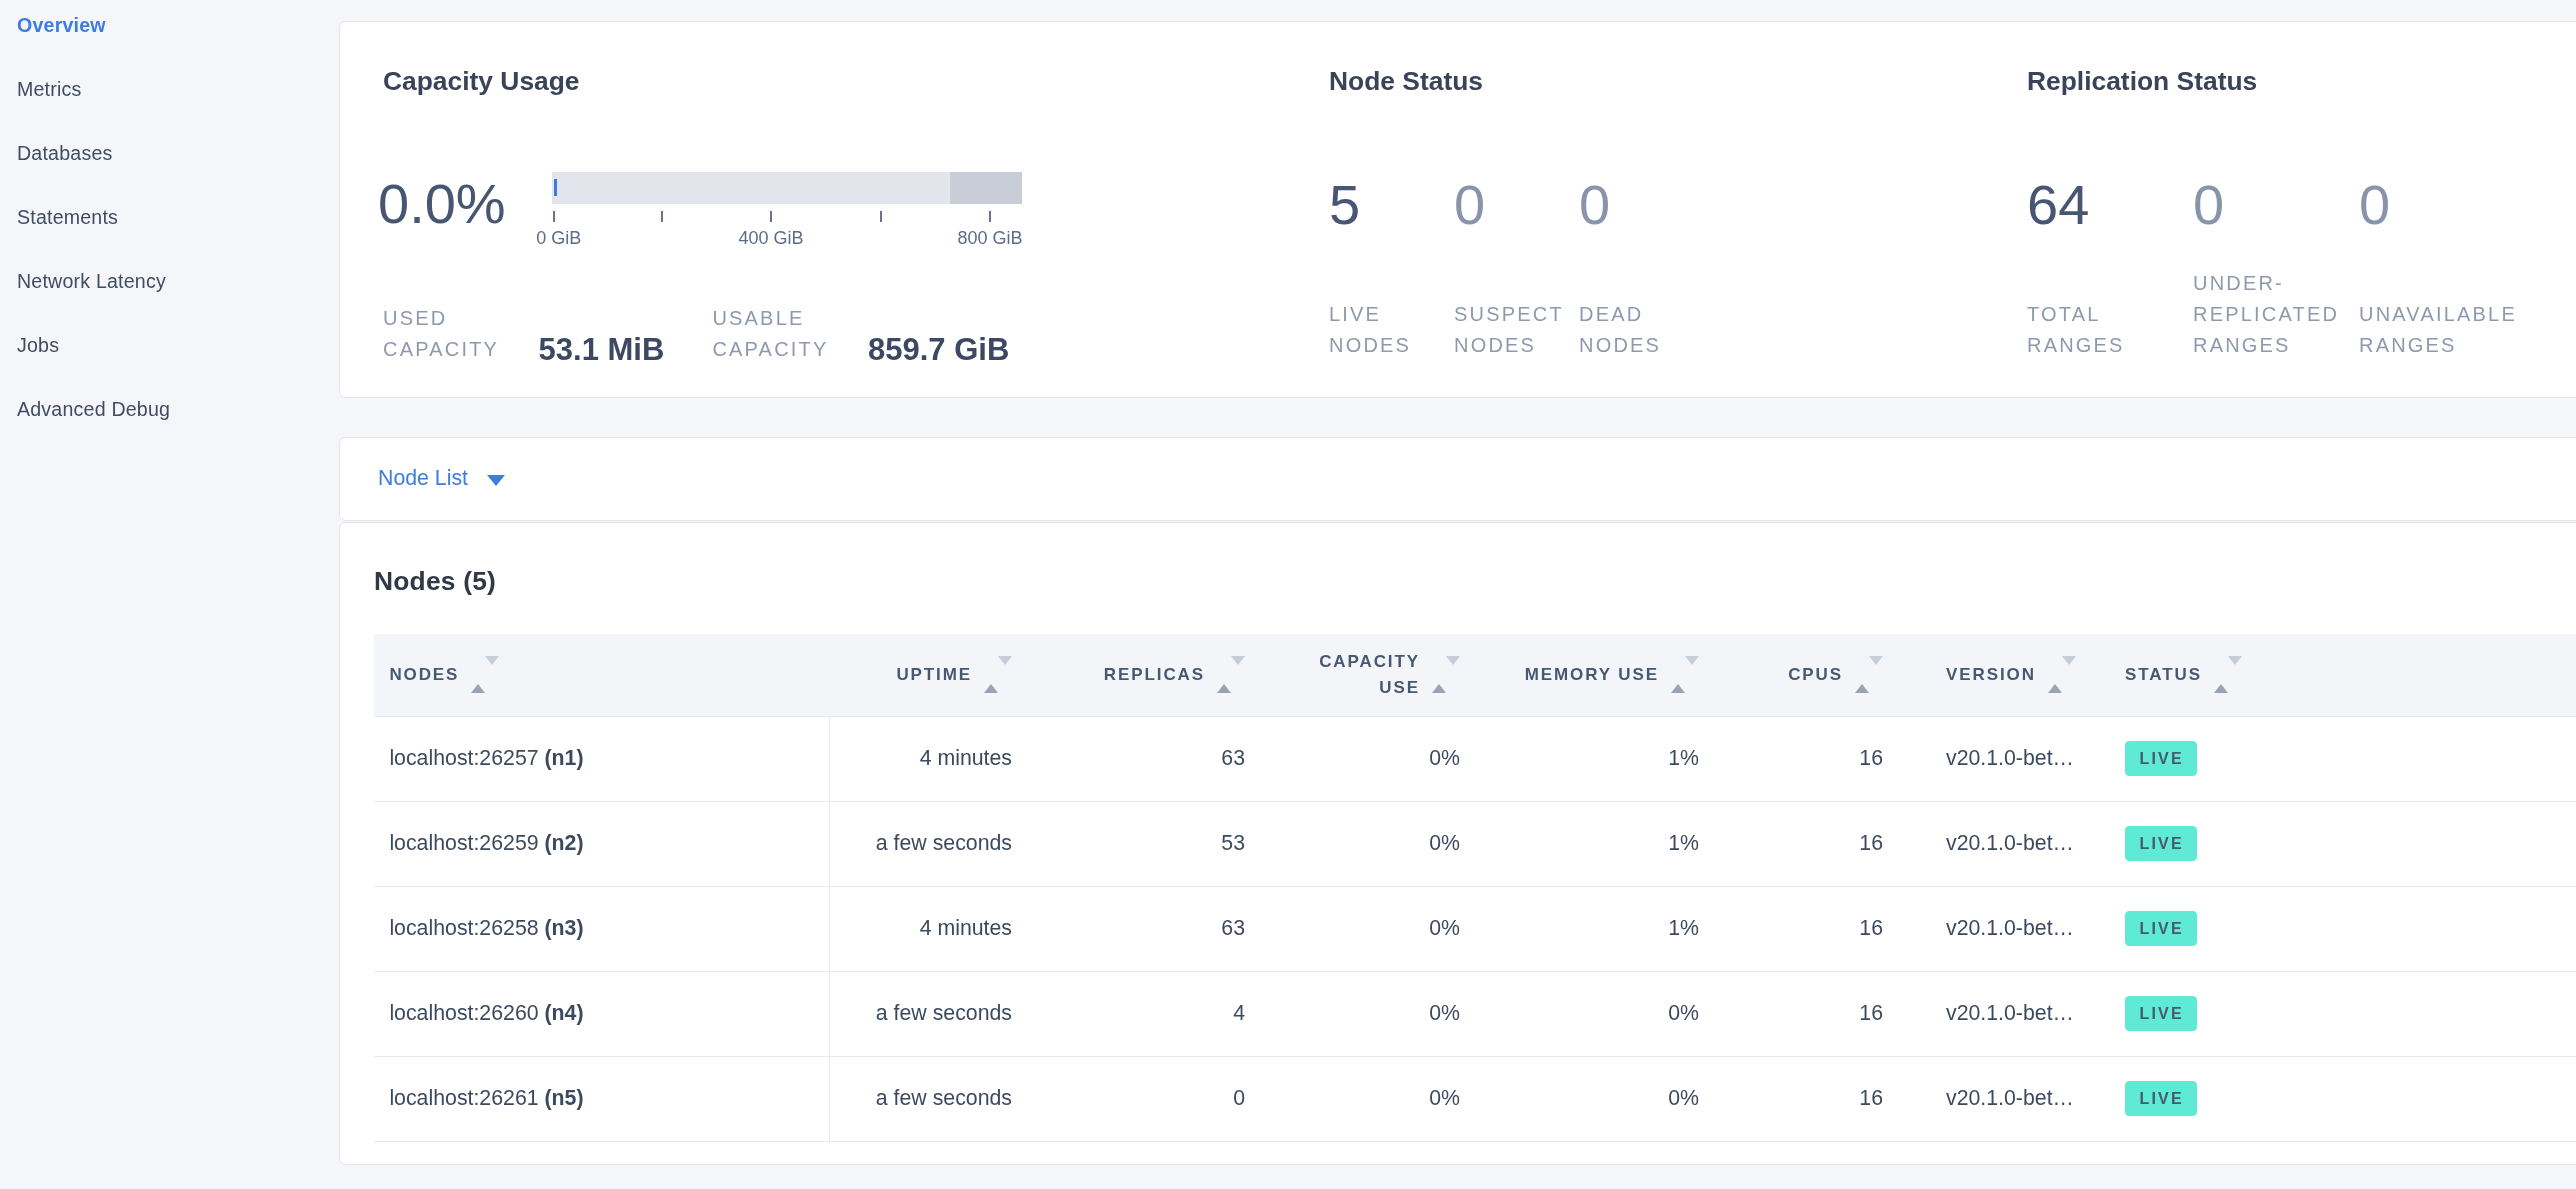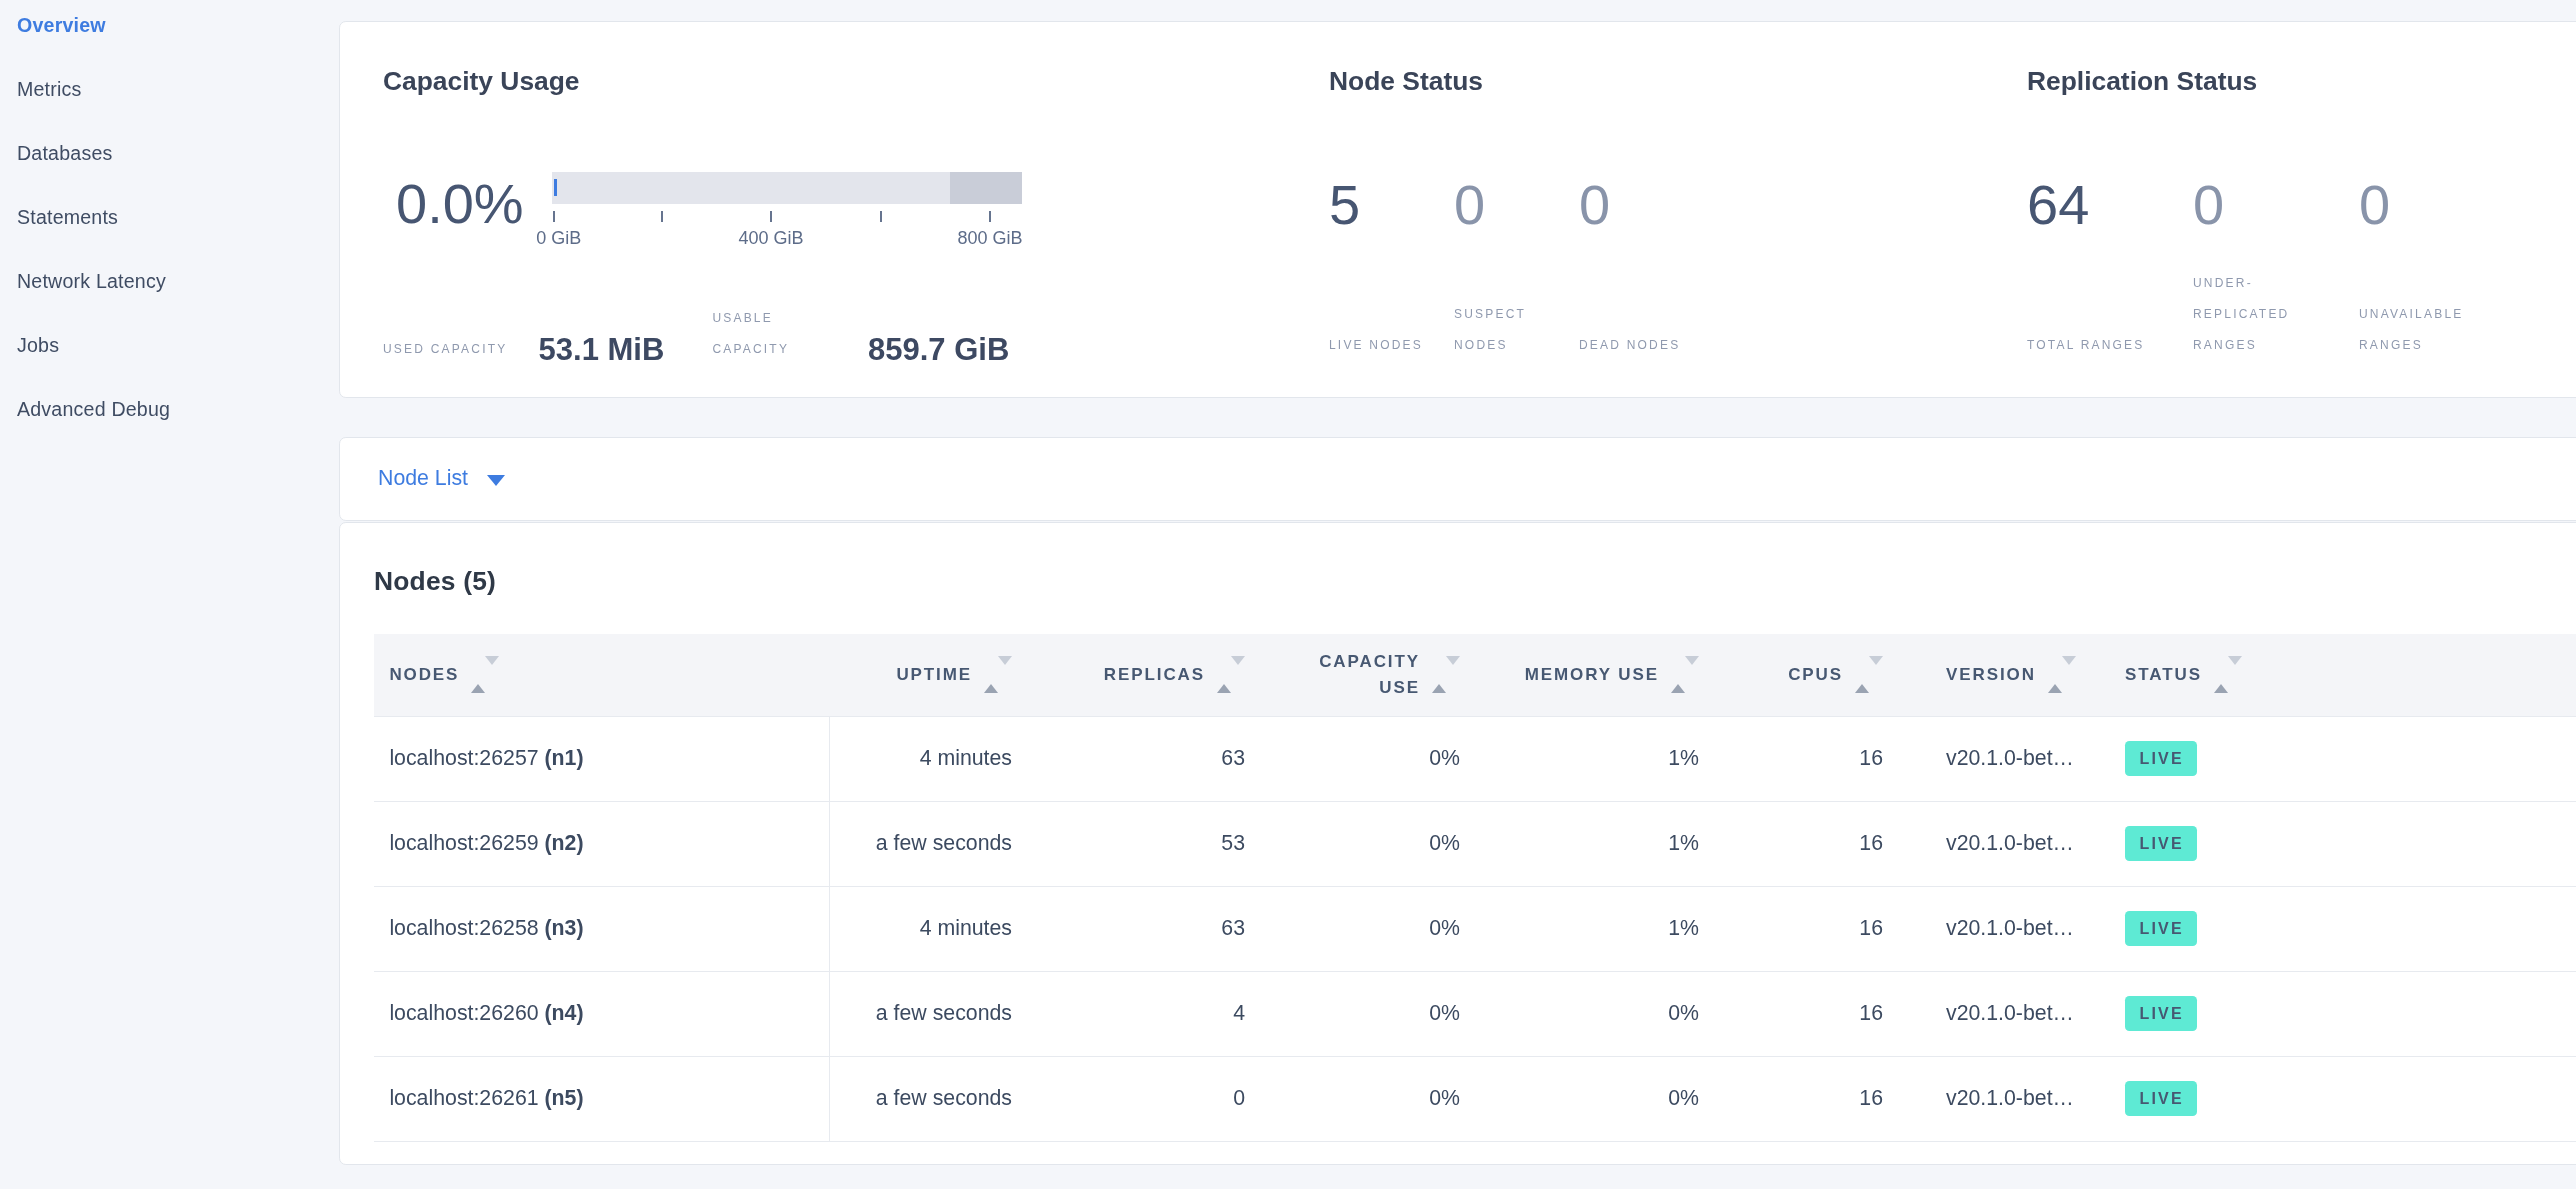--- a/index.html
+++ b/index.html
@@ -29,35 +29,35 @@
   
   .top-card { position:relative; height:377px; }
   .sec-title { position:absolute; top:44px; font-size:26.4px; font-weight:700; color:#3a4458; }
   .t-capacity { left:43px; }
   .t-nodes    { left:989px; }
   .t-repl     { left:1687px; }
 
   .big-num { font-size:56px; font-weight:500; color:#475672; line-height:1; }
   .big-num.muted { color:#8994aa; }
 
-  .cap-percent { position:absolute; left:56px; top:154px; }
+  .cap-percent { position:absolute; left:38px; top:154px; }
 
   
   .cap-chart { position:absolute; left:212px; top:150px; width:470px; }
   .cap-bar { position:relative; height:32px; background:#e3e5ec; }
   .cap-bar-dark { position:absolute; right:0; top:0; width:72px; height:32px; background:#c9cdd8; }
   .cap-marker { position:absolute; left:1.7px; top:7.7px; width:3.4px; height:17px; background:#3e7ce0; }
   .cap-ticks { position:relative; height:12px; margin-top:7.7px; }
   .cap-tick { position:absolute; top:0; width:1.7px; height:11px; background:#66748f; }
   .cap-ticklabels { position:relative; height:22px; margin-top:5.1px; font-size:18px; color:#5d6c89; }
   .cap-ticklabel { position:absolute; transform:translateX(-50%); white-space:nowrap; }
 
   
   .stat-label {
-    font-size:12px; letter-spacing:2.2px; color:#8f99ae; line-height:31px; font-weight:400;
+    font-size:20px; letter-spacing:2.2px; color:#8f99ae; line-height:31px; font-weight:400;
   }
   .cap-stats { position:absolute; left:43px; bottom:32px; display:flex; align-items:flex-end; }
   .cap-stats .stat-label { width:130px; }
   .stat-value { font-size:31px; font-weight:700; color:#3d4962; line-height:1; margin:0 48px 0 25.6px; white-space:nowrap; }
   .stat-value.last { margin-right:0; }
 
   .num-row { position:absolute; top:155px; display:flex; }
   .label-row { position:absolute; bottom:36px; display:flex; align-items:flex-end; }
   .ns-pos { left:989px; }
   .rs-pos { left:1687px; }

